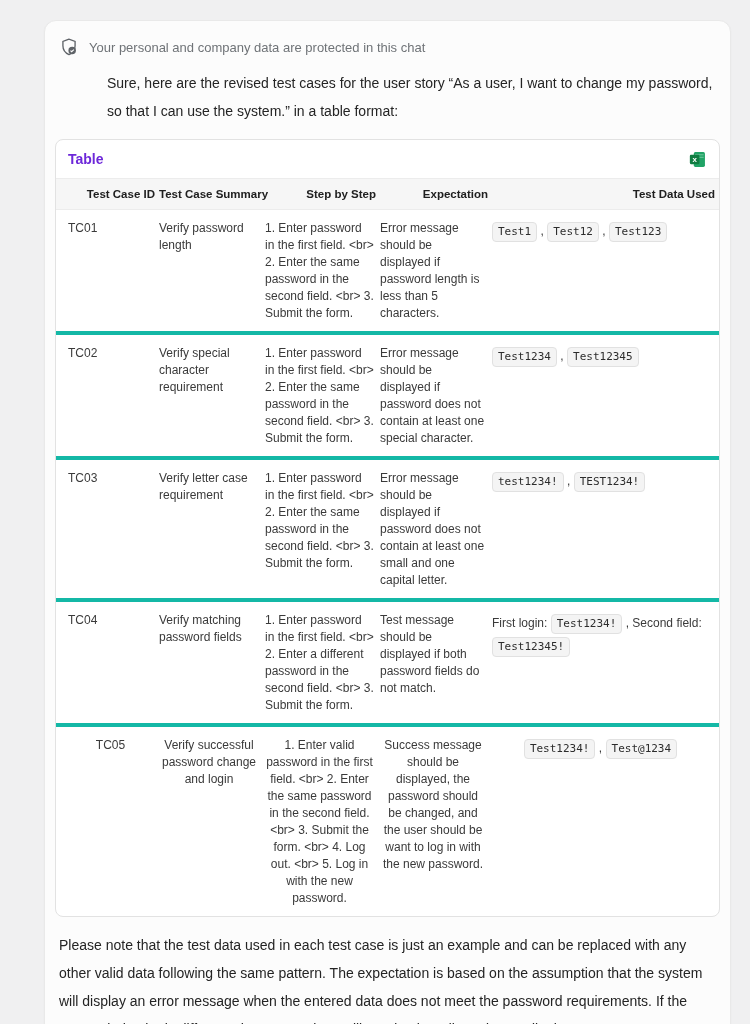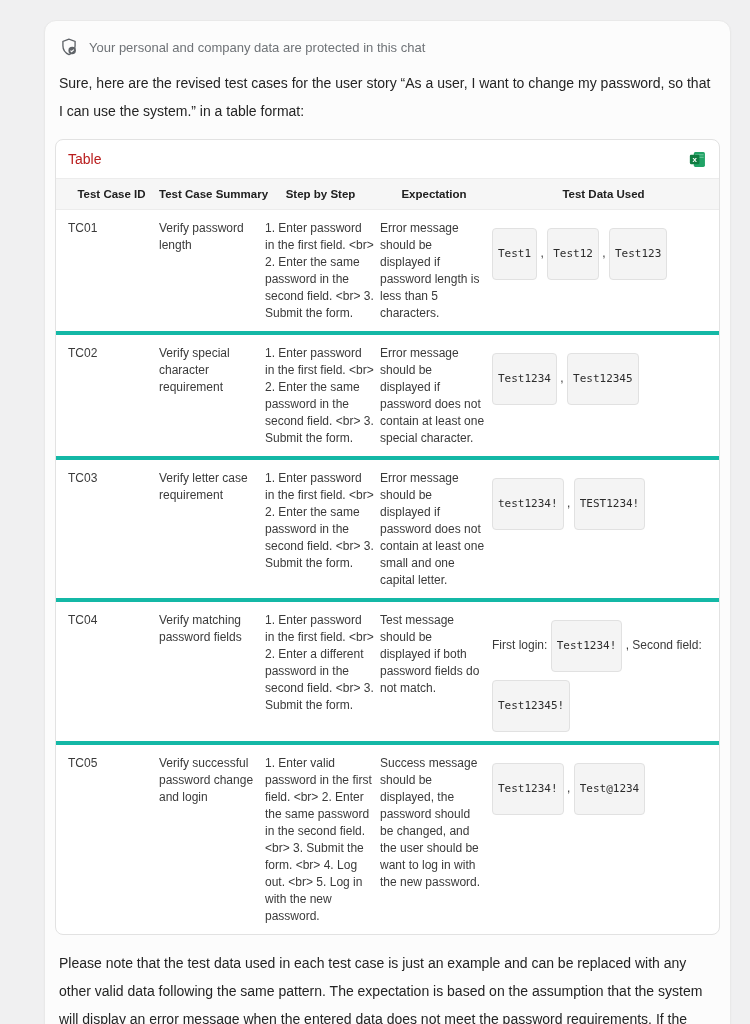--- a/index.html
+++ b/index.html
@@ -31,76 +31,75 @@
     color: #6f7377;
     font-size: 13px;
   }
   .privacy-row svg { flex: 0 0 auto; }
   .para {
     font-size: 14px;
     line-height: 28px;
     color: #242424;
     padding: 0 4px;
   }
-  .intro { margin-top: 12px; }
+  .intro { margin-top: 12px; margin-left: 48px; }
   .outro { margin-top: 14px; margin-bottom: 12px; }
   .table-card {
     margin-top: 14px;
     border: 1px solid #e2e2e2;
     border-radius: 8px;
     background: #ffffff;
     overflow: hidden;
   }
   .table-card-header {
     display: flex;
     align-items: center;
     justify-content: space-between;
     padding: 9px 12px 9px 12px;
     border-bottom: 1px solid #ececec;
   }
-  .table-card-title { font-size: 14px; font-weight: 400; color: #b91c1c; }
+  .table-card-title { font-size: 14px; font-weight: 700; color: #6d28d9; }
   .excel-btn {
     border: none; background: transparent; cursor: pointer;
     width: 20px; height: 20px; display: flex; align-items: center; justify-content: center;
   }
   table { width: 100%; border-collapse: collapse; table-layout: fixed; }
   th {
     background: #f6f6f6;
-    text-align: center;
+    text-align: right;
     font-size: 11.5px;
     font-weight: 700;
     color: #202020;
     padding: 9px 4px 9px 0;
     border-bottom: 1px solid #ececec;
     white-space: nowrap;
   }
   th.first, td.first { padding-left: 12px; }
   td {
     vertical-align: top;
     font-size: 12px;
     line-height: 17px;
     color: #3a3a3a;
     padding: 10px 6px 9px 0;
     border-bottom: 4px solid #14b8a6;
     word-wrap: break-word;
   }
-  tr:last-child td { border-bottom: none; }
+  tr:last-child td { border-bottom: none; text-align: center; }
   td.col-data { line-height: 23px; padding-right: 10px; }
   .chip {
     display: inline-block;
     background: #f4f4f4;
     border: 1px solid #e1e1e1;
     border-radius: 4px;
-    padding: 16px 5px;
+    padding: 0 5px;
     font-family: "DejaVu Sans Mono", monospace;
     font-size: 11px;
     line-height: 18px;
     color: #2c2c2c;
     vertical-align: baseline;
-    margin-top: 8px;
   }
   .seg { font-size: 12px; color: #3a3a3a; }
   .spacer { flex: 1; }
 </style>
 </head>
 <body>
 
 <div class="card">
 
   <div class="privacy-row">

